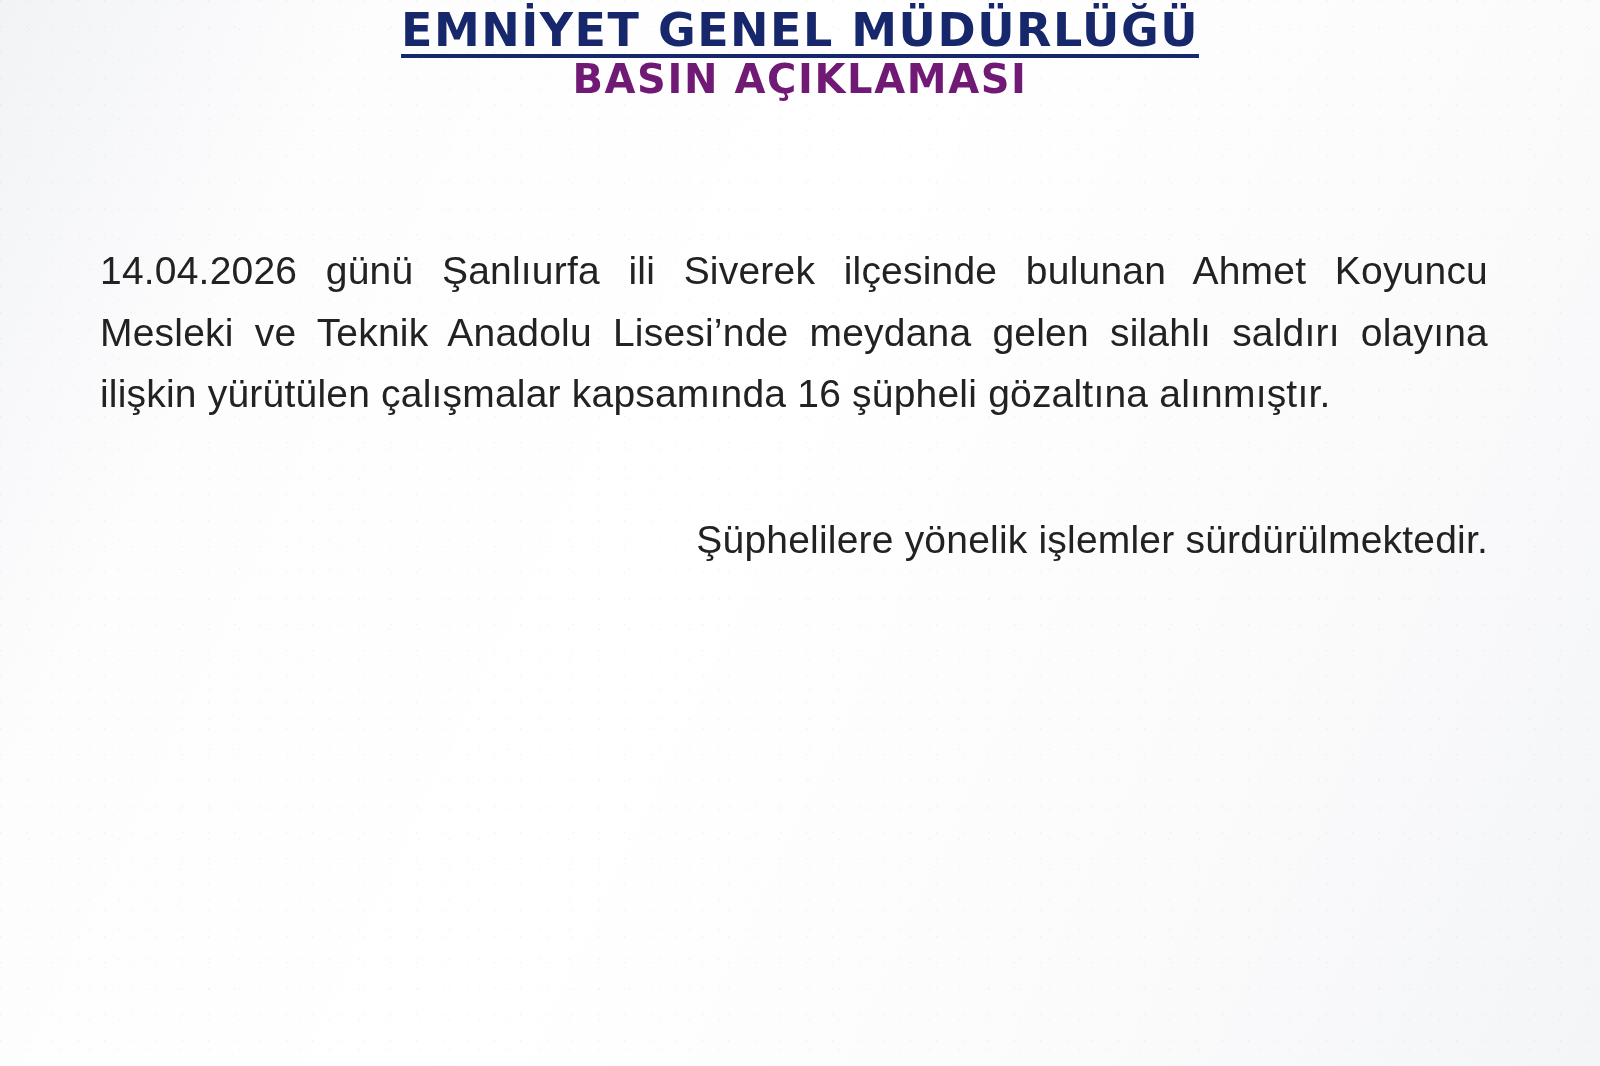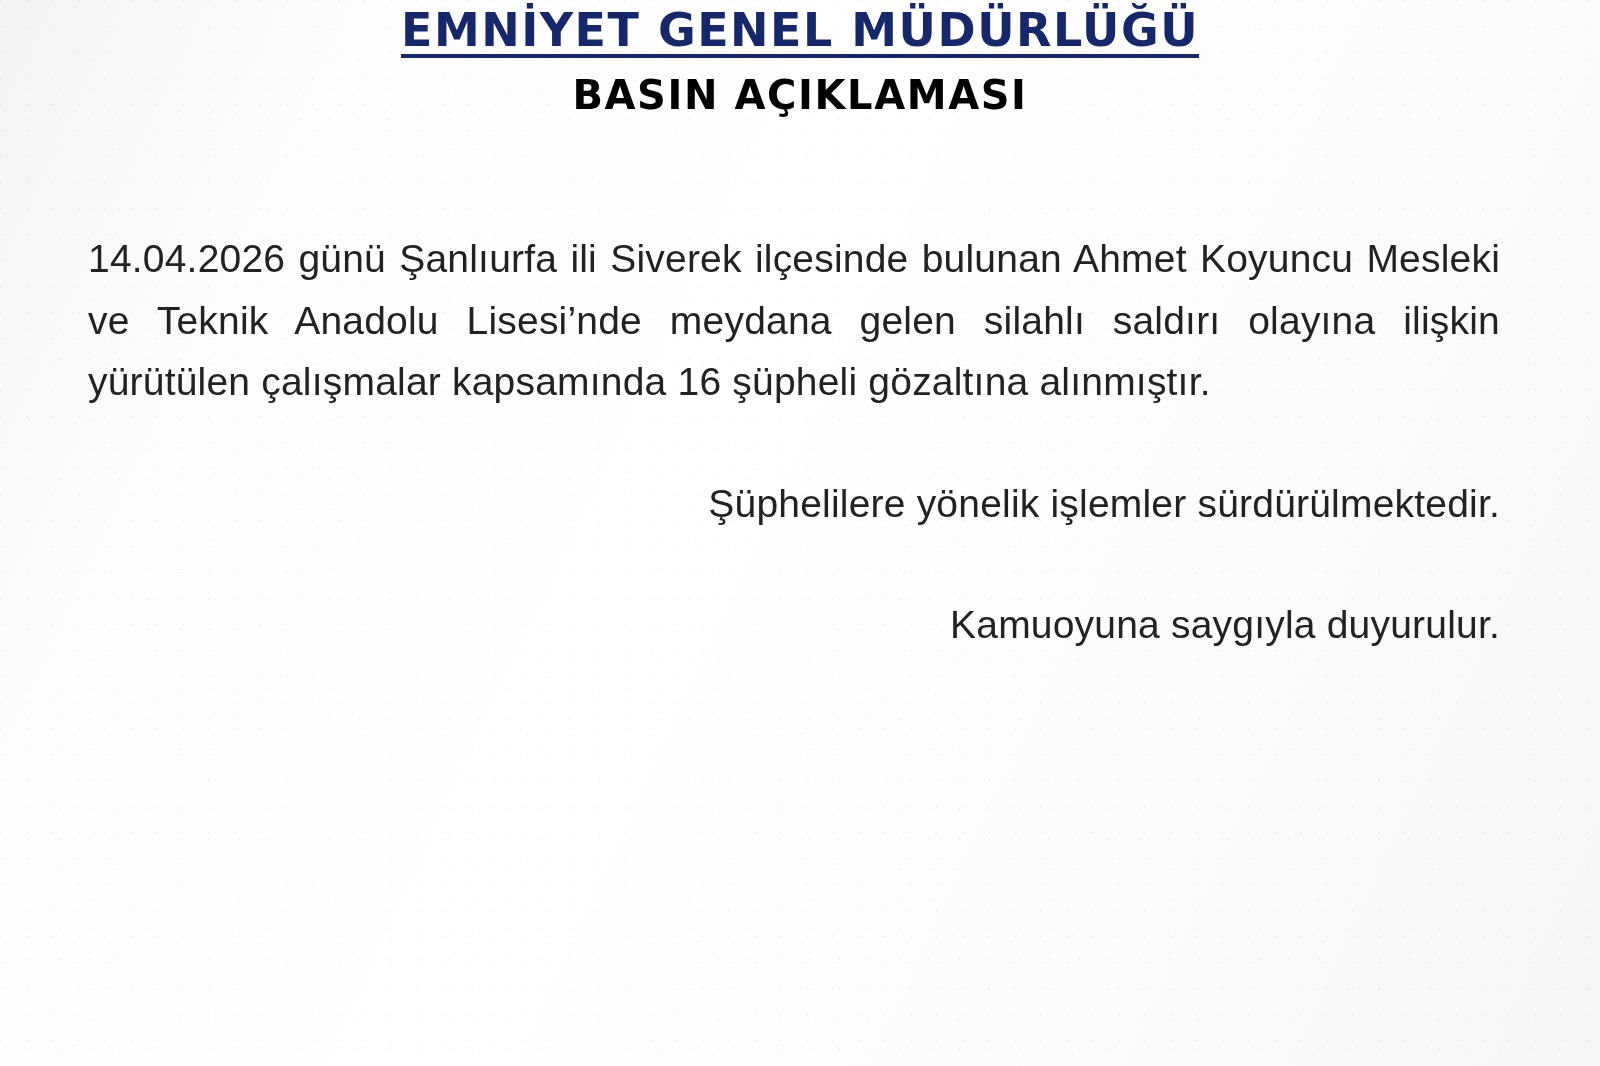--- a/index.html
+++ b/index.html
@@ -46,39 +46,38 @@
     font-size: 46px;
     letter-spacing: 1.5px;
     color: #16276b;
     text-transform: uppercase;
     padding-bottom: 0;
     border-bottom: 4px solid #16276b;
     line-height: 1.05;
   }
 
   .subtitle {
-    margin-top: 16px;
     font-family: "DejaVu Sans", sans-serif;
     font-weight: bold;
     font-size: 40px;
     letter-spacing: 1.6px;
-    color: #000000;
+    color: #701a75;
     text-transform: uppercase;
     line-height: 1.05;
   }
 
   .body-copy {
     position: absolute;
     top: 228px;
     left: 88px;
     width: 1412px;
   }
 
   .body-copy p {
-    margin: 0;
+    margin: 12px;
     font-family: "Liberation Sans", sans-serif;
     font-size: 39px;
     line-height: 1.58;
     color: #222222;
     text-align: justify;
     text-justify: inter-word;
     letter-spacing: 0.2px;
   }
 
   .body-copy p.justified {
@@ -103,16 +102,15 @@
   <header class="doc-header">
     <div class="org-title">EMNİYET GENEL MÜDÜRLÜĞÜ</div>
     <div class="subtitle">BASIN AÇIKLAMASI</div>
   </header>
 
   <section class="body-copy">
     <p class="justified">14.04.2026 günü Şanlıurfa ili Siverek ilçesinde bulunan Ahmet Koyuncu Mesleki ve Teknik Anadolu Lisesi’nde meydana gelen silahlı saldırı olayına ilişkin yürütülen çalışmalar kapsamında 16 şüpheli gözaltına alınmıştır.</p>
     <div class="para-gap"></div>
     <p class="plain">Şüphelilere yönelik işlemler sürdürülmektedir.</p>
     <div class="para-gap"></div>
-    <p class="plain">Kamuoyuna saygıyla duyurulur.</p>
   </section>
 
 </div>
 
 </body></html>

